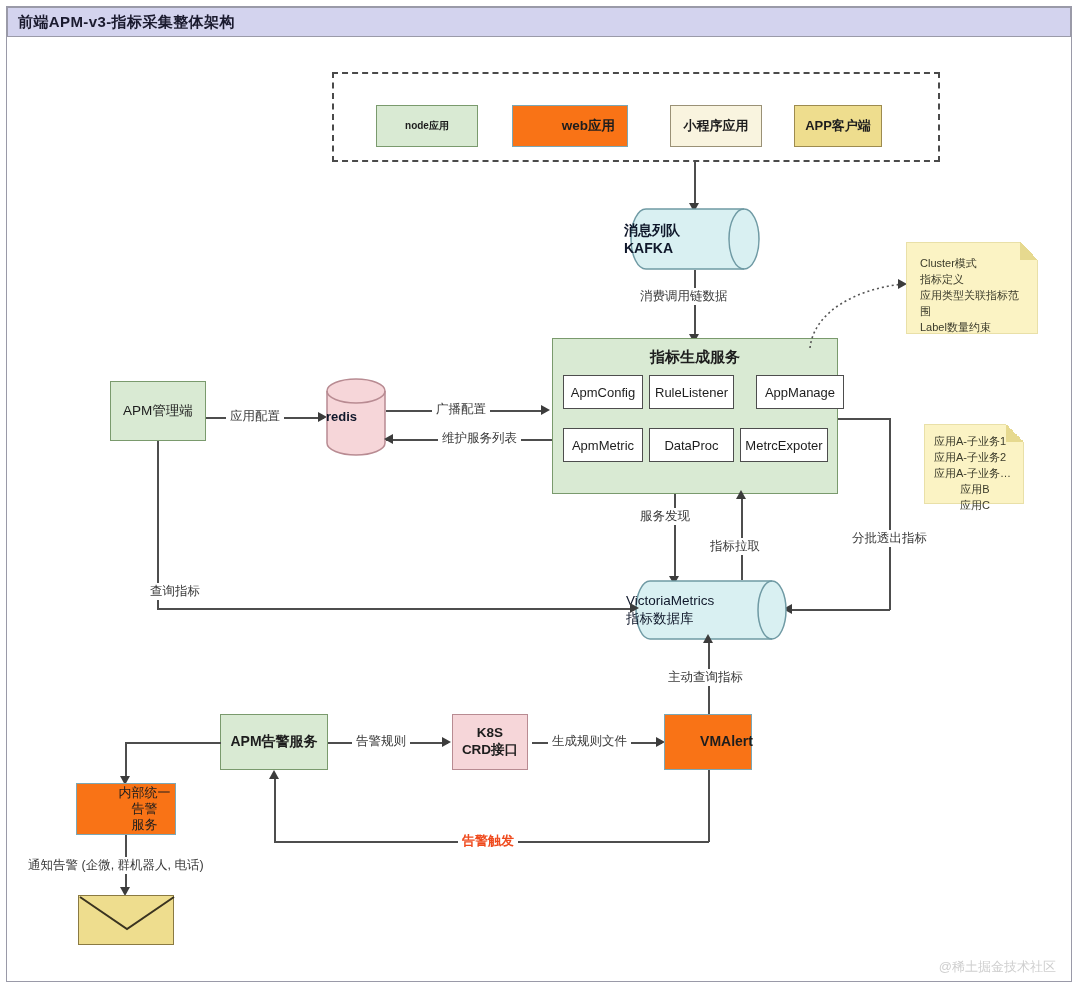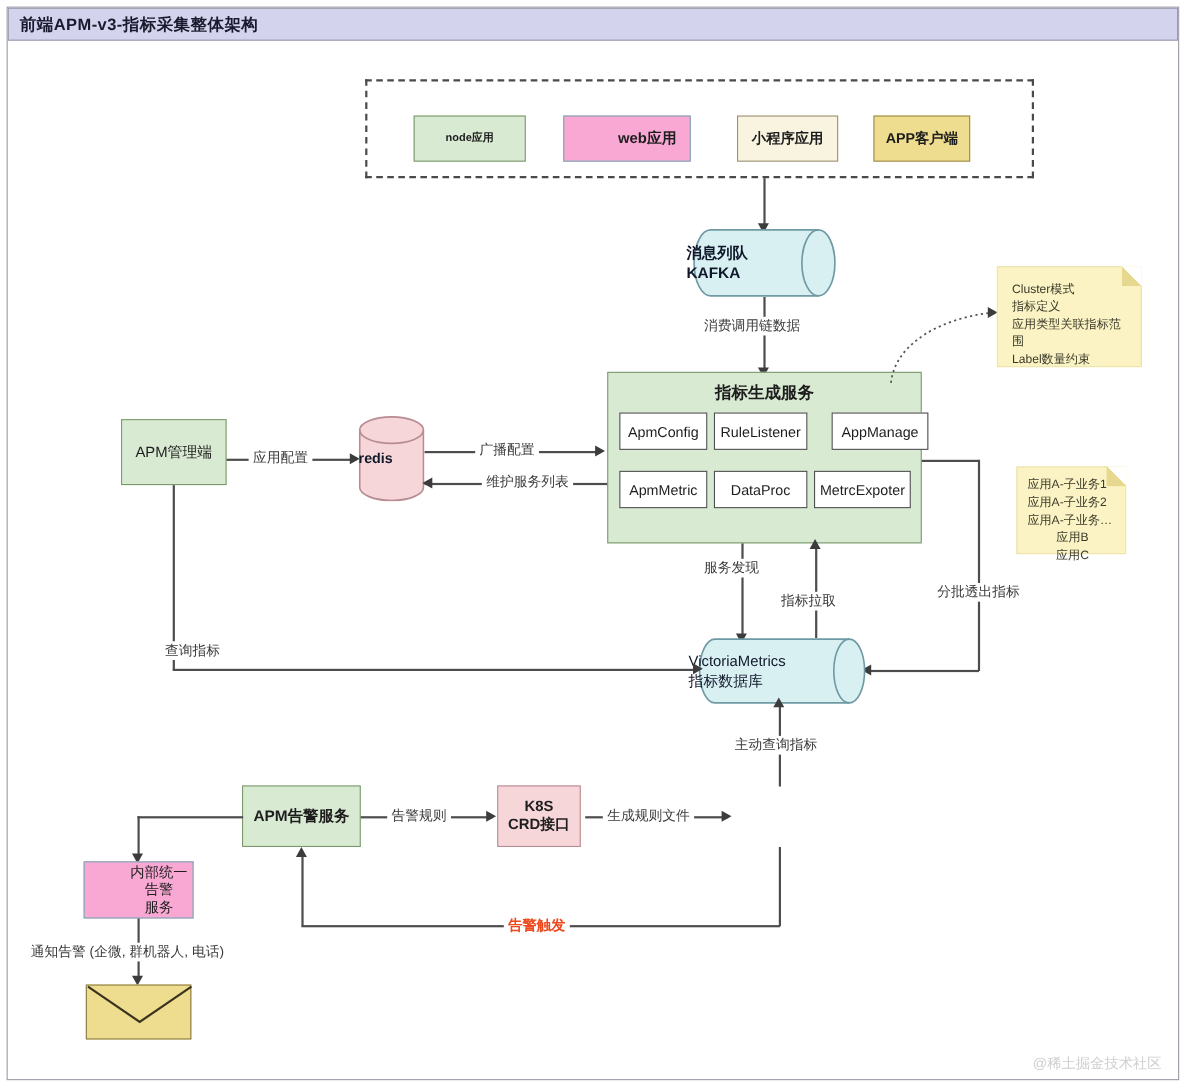--- a/index.html
+++ b/index.html
@@ -7,21 +7,21 @@
   #page{position:relative;width:1080px;height:990px;background:#ffffff;overflow:hidden;}
 
   
   #frame{position:absolute;left:6px;top:6px;width:1066px;height:976px;border:1px solid #9a9aa8;box-sizing:border-box;background:#fff;}
   #titlebar{position:absolute;left:7px;top:7px;width:1064px;height:30px;background:#d3d3ee;border:1px solid #9a9aa8;box-sizing:border-box;display:flex;align-items:center;}
   #titlebar .ttl{font-size:15px;font-weight:bold;color:#1a1a2e;padding-left:10px;letter-spacing:.4px;}
 
   
   .node{position:absolute;box-sizing:border-box;display:flex;flex-direction:column;align-items:center;justify-content:center;text-align:center;line-height:1.25;}
   .green{background:#d9ead3;border:1.5px solid #7a9a6d;color:#1d1d1d;}
-  .blue{background:#f9a8d4;border:1.5px solid #7ba7b5;color:#1d1d1d;padding-left:37px;}
+  .blue{background:#f97316;border:1.5px solid #7ba7b5;color:#1d1d1d;padding-left:37px;}
   .cream{background:#f9f4df;border:1.5px solid #9a9176;color:#1d1d1d;}
   .gold{background:#eedd8e;border:1.5px solid #9d8b4f;color:#1d1d1d;}
   .pink{background:#f6d6d9;border:1.5px solid #b88b92;color:#1d1d1d;}
 
   .bold{font-weight:bold;}
 
   
   #appgroup{position:absolute;border:2px dashed #4a4a4a;box-sizing:border-box;background:transparent;}
 
   
@@ -217,20 +217,23 @@
 
   <div class="node pink bold" style="left:452px;top:714px;width:76px;height:56px;font-size:13.5px;">
     <span>K8S</span>
     <span>CRD接口</span>
   </div>
 
   <div class="ln lnh" style="left:532px;top:742px;width:130px;"></div>
   <div class="ar ar-r" style="left:656px;top:737px;"></div>
   <div class="elabel" style="left:548px;top:733px;">生成规则文件</div>
 
+  <div class="node blue bold" style="left:664px;top:714px;width:88px;height:56px;font-size:14px;">
+    <span>VMAlert</span>
+  </div>
 
   <div class="ln lnv" style="left:708px;top:770px;height:72px;"></div>
   <div class="ln lnh" style="left:274px;top:841px;width:435px;"></div>
   <div class="ln lnv" style="left:274px;top:778px;height:64px;"></div>
   <div class="ar ar-u" style="left:269px;top:770px;"></div>
   <div class="elabel alert" style="left:458px;top:832px;">告警触发</div>
 
   <div class="ln lnh" style="left:125px;top:742px;width:96px;"></div>
   <div class="ln lnv" style="left:125px;top:742px;height:38px;"></div>
   <div class="ar ar-d" style="left:120px;top:776px;"></div>

